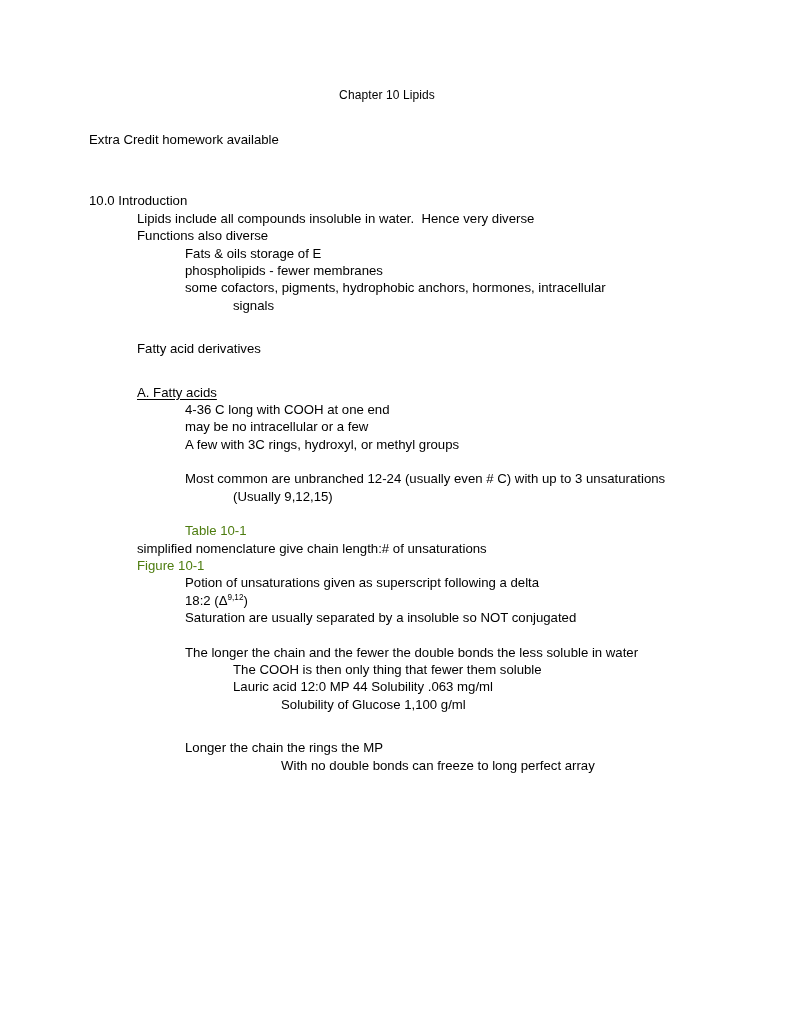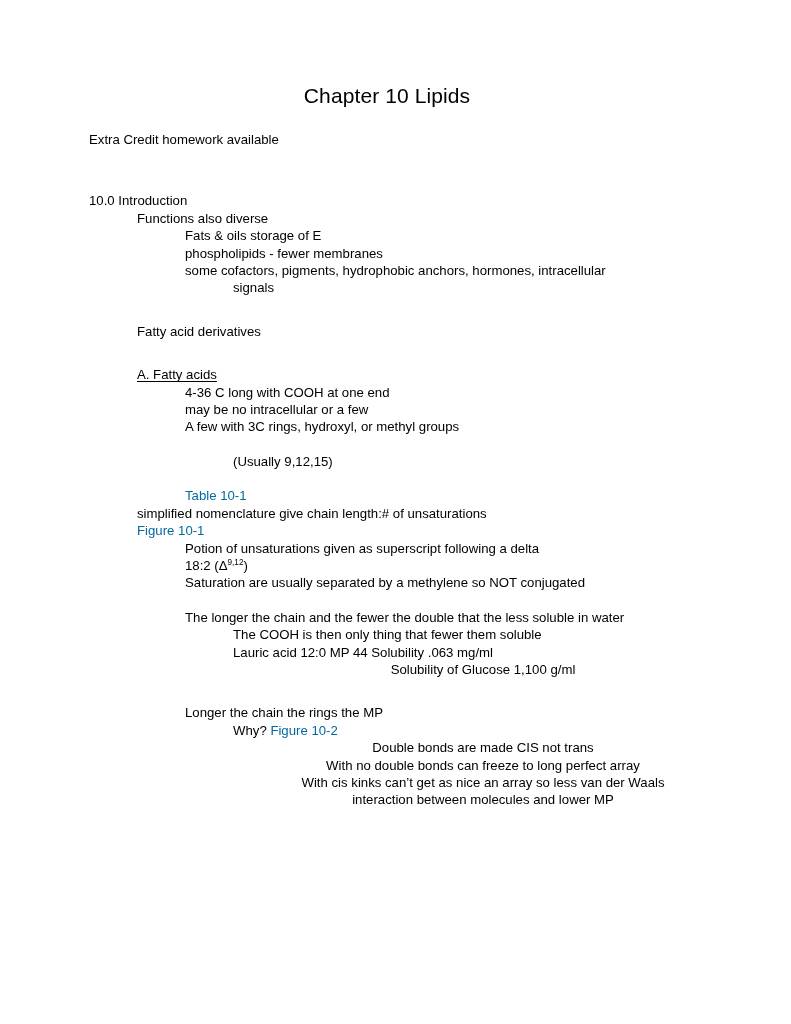--- a/index.html
+++ b/index.html
@@ -20,100 +20,99 @@
     box-sizing: border-box;
   }
   .content {
     position: absolute;
     left: 89px;
     top: 86px;
     width: 596px;
   }
   .doc-title {
     text-align: center;
-    font-size: 21px;
+    font-size: 12px;
     line-height: 19px;
     margin: 0 0 0 0;
     font-weight: normal;
     letter-spacing: 0.1px;
   }
   .line {
     font-size: 13.2px;
     line-height: 17.4px;
     white-space: pre-wrap;
     margin: 0;
   }
   
   .ind0 { padding-left: 0px; }
   .ind1 { padding-left: 48px; }
   .ind2 { padding-left: 96px; }
   .ind3 { padding-left: 144px; }
-  .ind4 { padding-left: 192px; text-align: center; }
+  .ind4 { padding-left: 192px; }
   .hang2 { padding-left: 96px; text-indent: 0; }
   .gap-sm { height: 17px; }
   .gap-md { height: 26px; }
   .gap-xl { height: 44px; }
-  .red { color: #0369a1; }
+  .red { color: #4d7c0f; }
   .uline { text-decoration: underline; text-underline-offset: 2px; }
   sup { font-size: 0.62em; vertical-align: super; line-height: 0; }
 </style>
 </head>
 <body>
 
 <div class="page">
   <div class="content">
 
     <div class="doc-title">Chapter 10 Lipids</div>
 
     <div class="gap-md"></div>
 
     <div class="line ind0">Extra Credit homework available</div>
 
     <div class="gap-xl"></div>
 
     <div class="line ind0">10.0 Introduction</div>
+    <div class="line ind1">Lipids include all compounds insoluble in water.  Hence very diverse</div>
     <div class="line ind1">Functions also diverse</div>
     <div class="line ind2">Fats &amp; oils storage of E</div>
     <div class="line ind2">phospholipids - fewer membranes</div>
     <div class="line ind2">some cofactors, pigments, hydrophobic anchors, hormones, intracellular</div>
     <div class="line ind3">signals</div>
 
     <div class="gap-md"></div>
 
     <div class="line ind1">Fatty acid derivatives</div>
 
     <div class="gap-md"></div>
 
     <div class="line ind1"><span class="uline">A. Fatty acids</span></div>
     <div class="line ind2">4-36 C long with COOH at one end</div>
     <div class="line ind2">may be no intracellular or a few</div>
     <div class="line ind2">A few with 3C rings, hydroxyl, or methyl groups</div>
 
     <div class="gap-sm"></div>
 
+    <div class="line hang2">Most common are unbranched 12-24 (usually even # C) with up to 3 unsaturations</div>
     <div class="line ind3">(Usually 9,12,15)</div>
 
     <div class="gap-sm"></div>
 
     <div class="line ind2 red">Table 10-1</div>
     <div class="line ind1">simplified nomenclature give chain length:# of unsaturations</div>
     <div class="line ind1 red">Figure 10-1</div>
     <div class="line ind2">Potion of unsaturations given as superscript following a delta</div>
     <div class="line ind2"><span>18:2 (Δ</span><sup>9,12</sup><span>)</span></div>
-    <div class="line hang2">Saturation are usually separated by a methylene so NOT conjugated</div>
+    <div class="line hang2">Saturation are usually separated by a insoluble so NOT conjugated</div>
 
     <div class="gap-sm"></div>
 
-    <div class="line hang2">The longer the chain and the fewer the double that the less soluble in water</div>
+    <div class="line hang2">The longer the chain and the fewer the double bonds the less soluble in water</div>
     <div class="line ind3">The COOH is then only thing that fewer them soluble</div>
     <div class="line ind3">Lauric acid 12:0 MP 44 Solubility .063 mg/ml</div>
     <div class="line ind4">Solubility of Glucose 1,100 g/ml</div>
 
     <div class="gap-md"></div>
 
     <div class="line ind2">Longer the chain the rings the MP</div>
-    <div class="line ind3"><span>Why? </span><span class="red">Figure 10-2</span></div>
-    <div class="line ind4">Double bonds are made CIS not trans</div>
     <div class="line ind4">With no double bonds can freeze to long perfect array</div>
-    <div class="line ind4">With cis kinks can’t get as nice an array so less van der Waals interaction between molecules and lower MP</div>
 
   </div>
 </div>
 
 </body></html>

